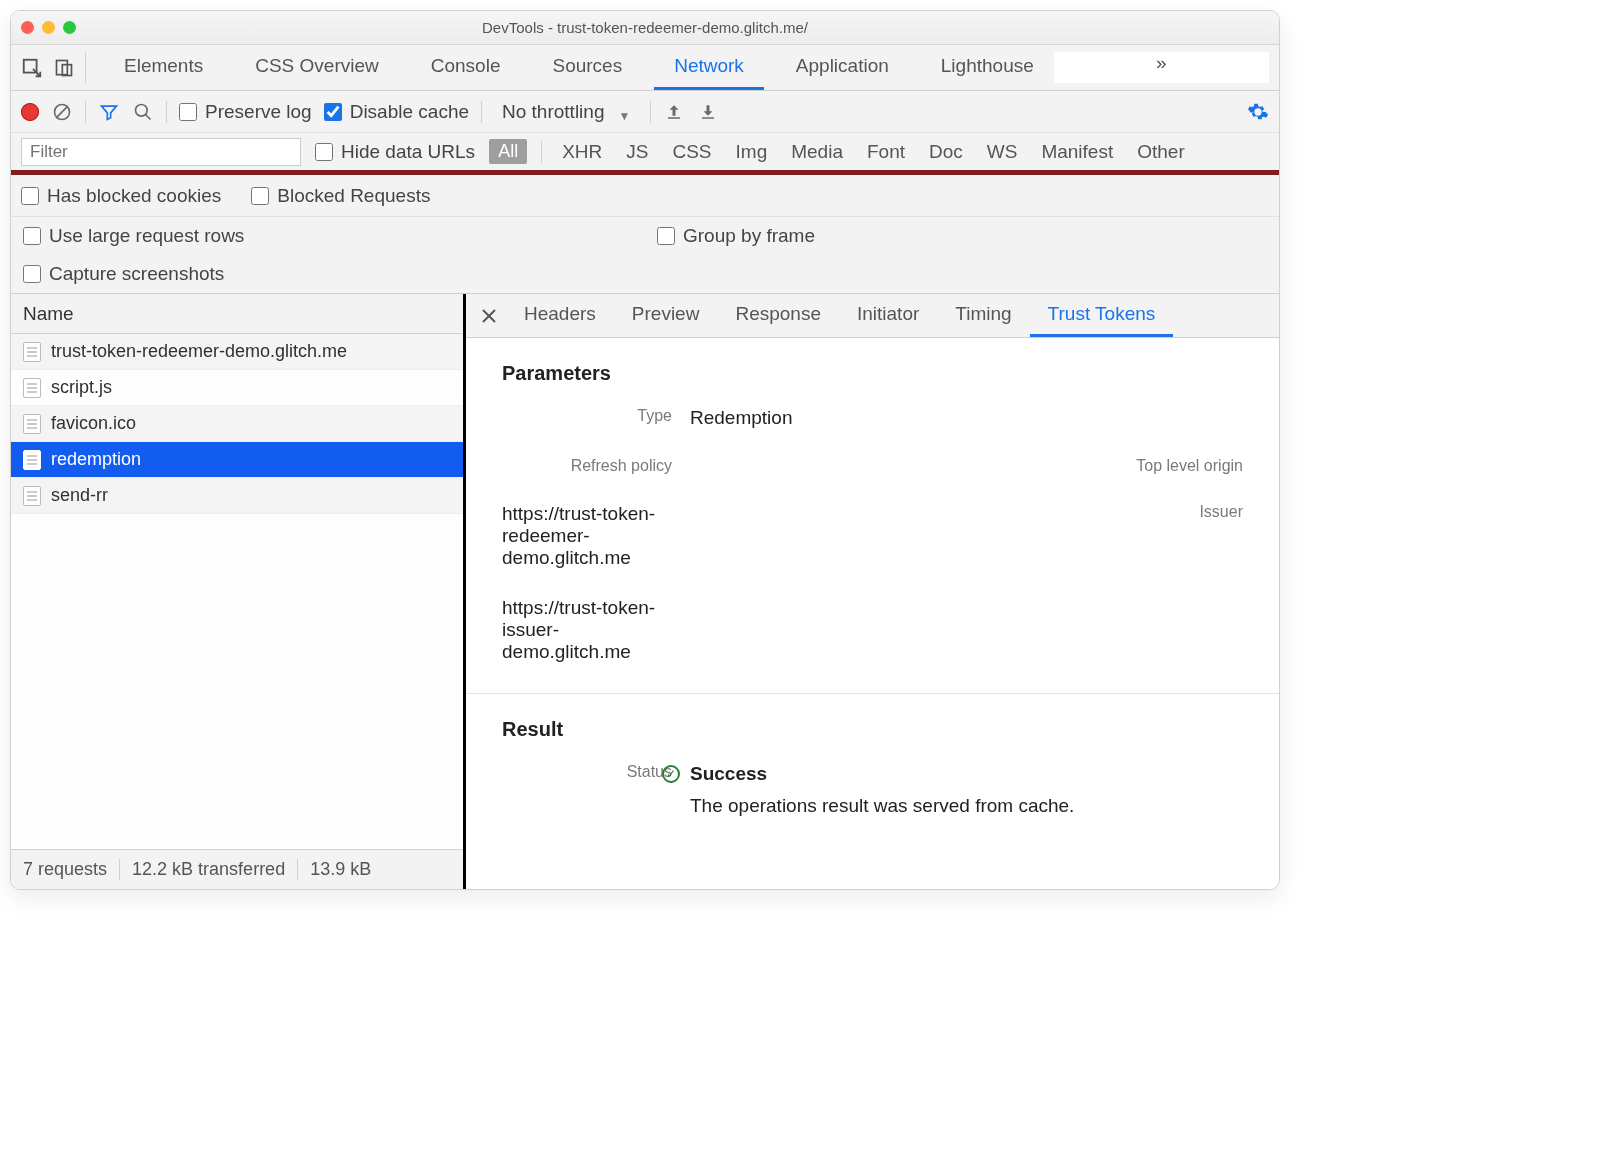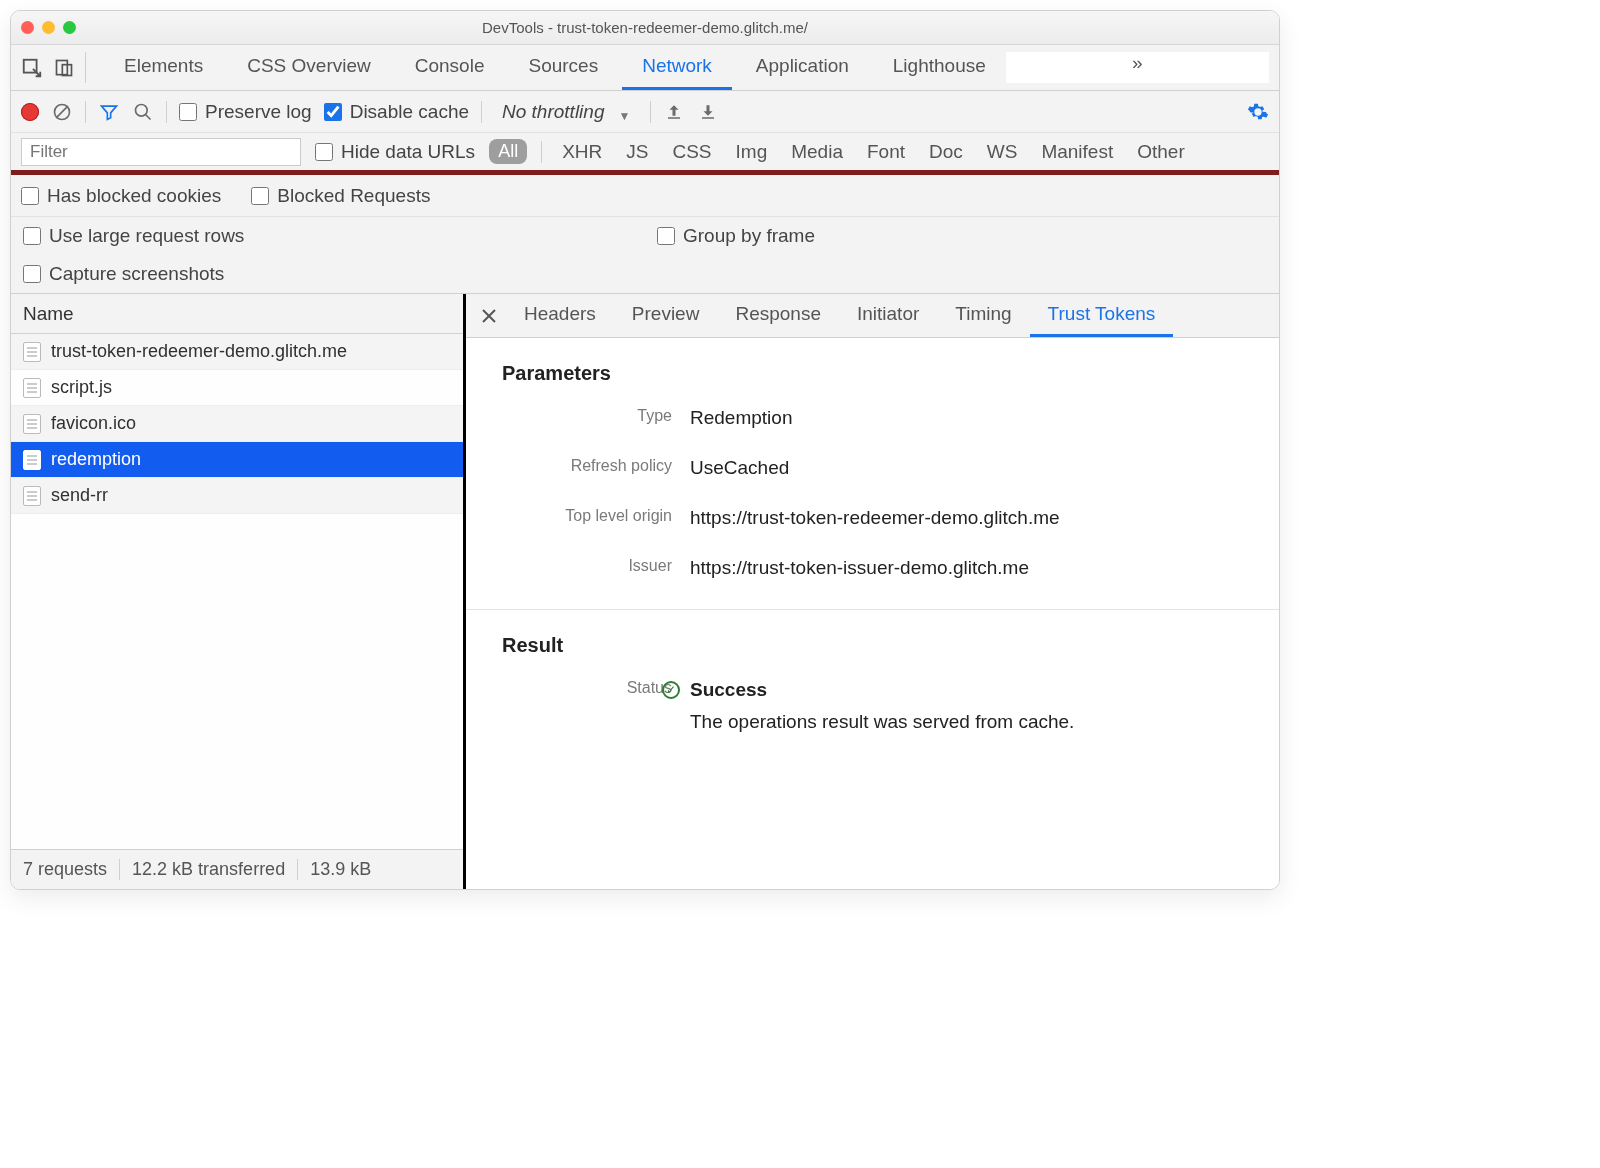--- a/index.html
+++ b/index.html
@@ -36,21 +36,21 @@
   .paneltabs {
     height: 46px;
     border-bottom: 1px solid #d0d0d0;
     display:flex;
     align-items:center;
     padding: 0 10px;
     gap: 0;
     background:#f3f3f3;
   }
   .paneltabs .leftgroup { display:flex; align-items:center; gap:10px; padding-right:10px; border-right:1px solid #d0d0d0; height:70%;}
-  .paneltabs .tabs { display:flex; align-items:stretch; gap:4px; margin-left:18px; height:100%;}
+  .paneltabs .tabs { display:flex; align-items:stretch; gap:12px; margin-left:18px; height:100%;}
   .paneltabs .tab {
     padding: 0 20px;
     display:flex; align-items:center;
     color:#555; cursor:pointer;
     border-bottom: 3px solid transparent;
     font-size:19px;
   }
   .paneltabs .tab.active { color:#1a73e8; border-bottom-color:#1a73e8; }
   .paneltabs .right { margin-left:auto; display:flex; align-items:center; gap:18px; height:70%; }
   .vsep { width:1px; background:#d0d0d0; height:22px; }
@@ -60,37 +60,37 @@
     display:flex; align-items:center;
     padding:0 10px;
     gap:12px;
     border-bottom:1px solid #e2e2e2;
     background:#f3f3f3;
   }
   .recdot { width:18px; height:18px; border-radius:50%; background:#e53935; box-shadow:0 0 0 1px #b71c1c inset;}
   .iconbtn { width:22px; height:22px; color:#555; display:inline-flex; align-items:center; justify-content:center; }
   .cb { display:flex; align-items:center; gap:8px; color:#444; }
   .cb input[type=checkbox]{ width:18px; height:18px; }
-  .selbox { display:flex; align-items:flex-end; gap:14px; padding:0 8px; color:#444;font-style:italic; }
+  .selbox { display:flex; align-items:flex-end; gap:14px; padding:0 8px; color:#444; }
   .selbox .chev { font-size:12px; color:#777; }
   
   .toolbar2 {
     min-height:42px;
     display:flex; align-items:center;
     padding:0 10px;
     gap:14px;
     border-bottom:5px solid #7f1d1d;
     background:#f3f3f3;
     flex-wrap:wrap;
   }
   .filterinput {
     width:280px; height:28px; border:1px solid #ccc; background:#fff;
     padding:0 8px; font-size:17px; color:#777;
   }
-  .pill { background:#9e9e9e; color:#fff; border-radius:8px; padding:2px 9px; font-size:18px;}
+  .pill { background:#9e9e9e; color:#fff; border-radius:2px; padding:2px 9px; font-size:18px;}
   .ftype { color:#555; padding:0 6px; cursor:pointer; }
   
   .toolbar3 {
     min-height:42px;
     display:flex; align-items:center;
     padding:4px 10px;
     gap:30px;
     border-bottom:1px solid #e2e2e2;
     background:#f3f3f3;
   }
@@ -372,21 +372,20 @@
           <div class="dtab active">Trust Tokens</div>
         </div>
     </div>
     <div class="detailbody">
       <div class="section">
         <h3>Parameters</h3>
         <div class="kv">
           <div class="k">Type</div>
           <div class="v">Redemption</div>
           <div class="k">Refresh policy</div>
-          <div class="v">UseCached</div>
           <div class="k">Top level origin</div>
           <div class="v">https://trust-token-redeemer-demo.glitch.me</div>
           <div class="k">Issuer</div>
           <div class="v">https://trust-token-issuer-demo.glitch.me</div>
         </div>
       </div>
       <div class="section" style="border-bottom:none">
         <h3>Result</h3>
         <div class="kv">
           <div class="k">Status</div>

